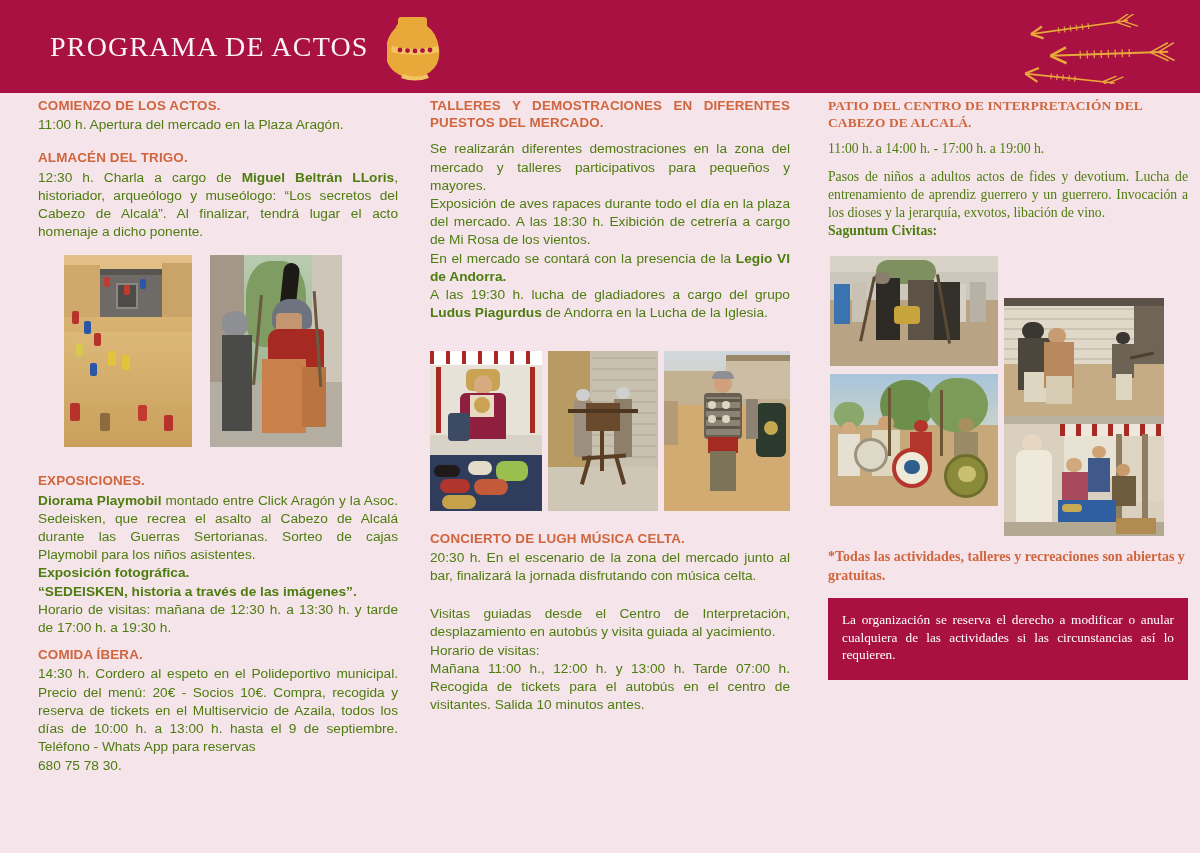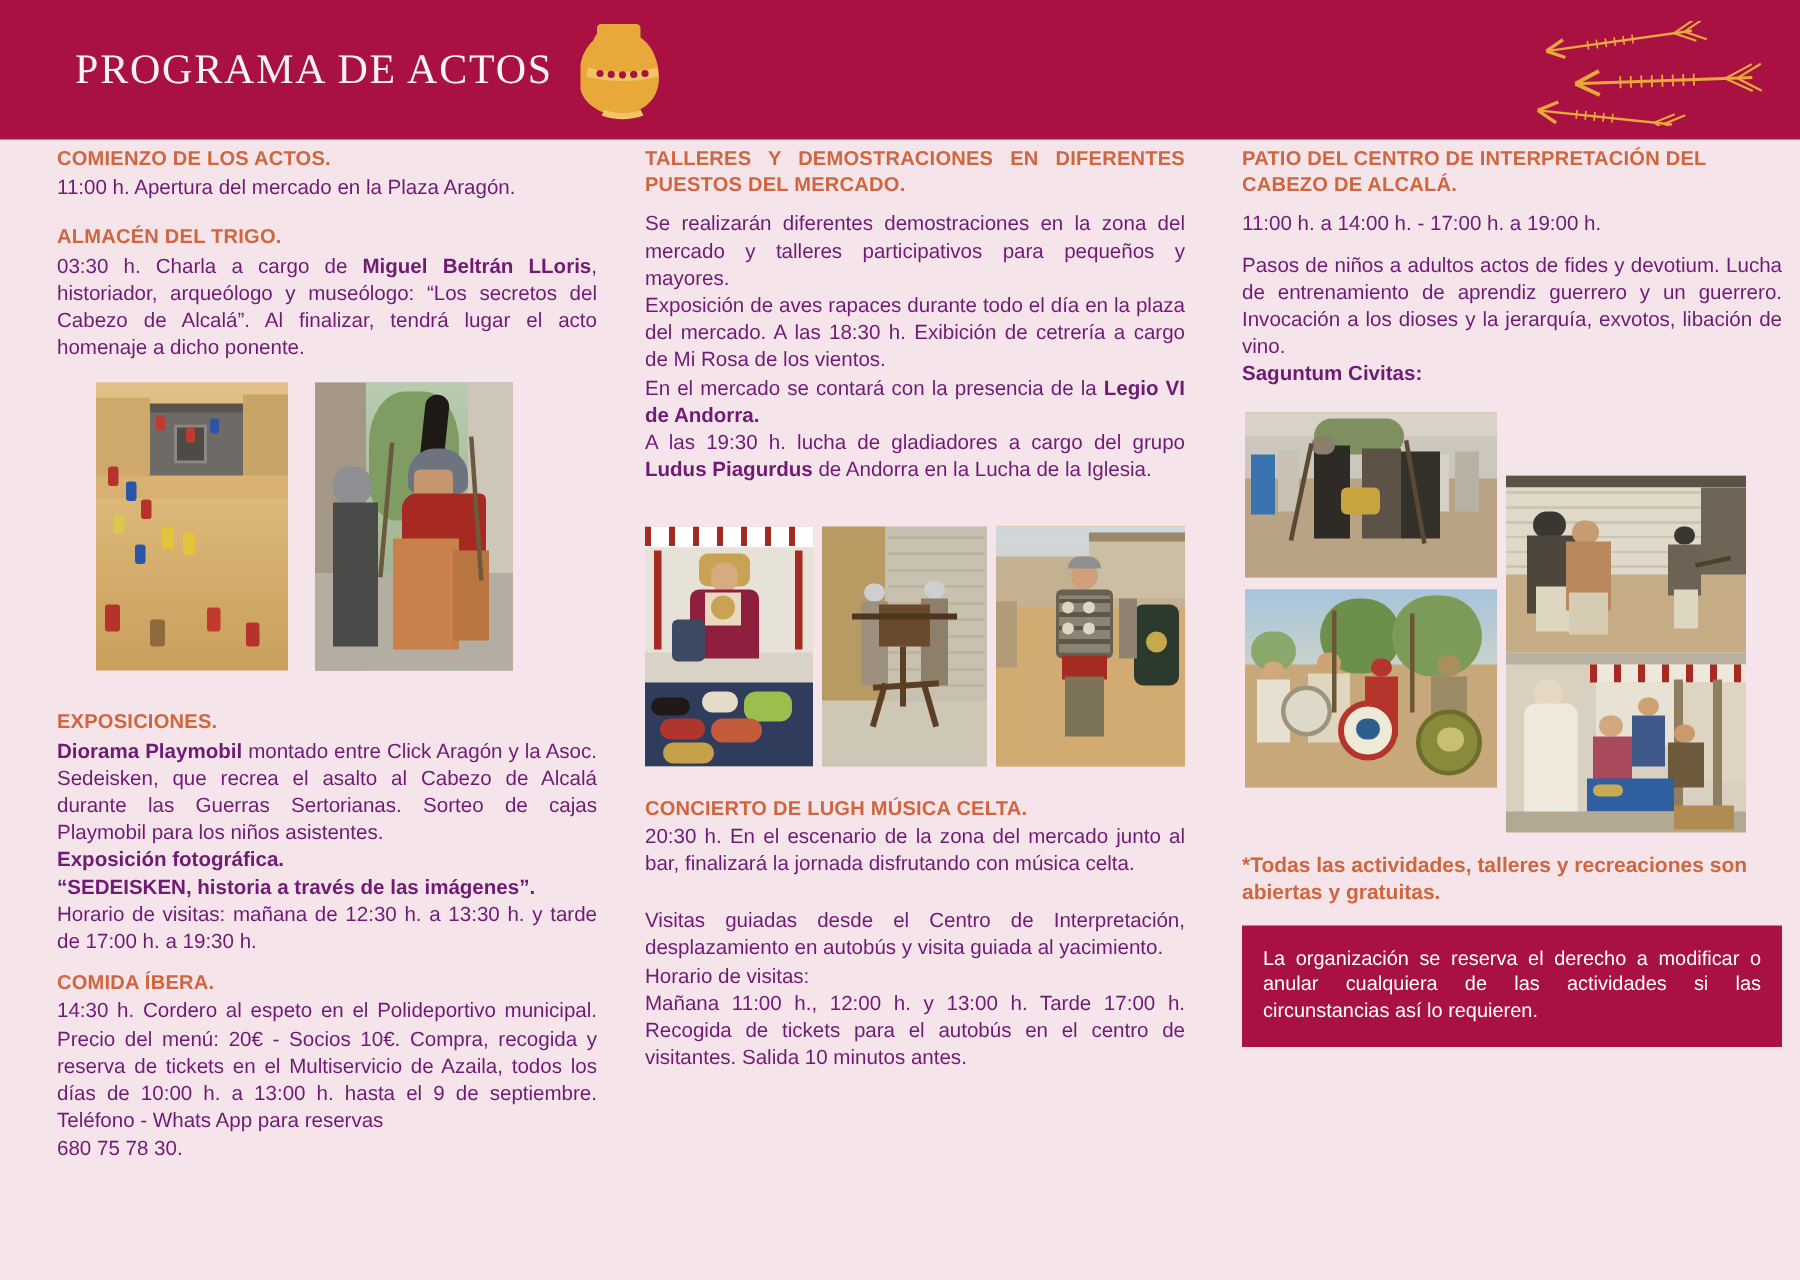--- a/index.html
+++ b/index.html
@@ -31,36 +31,36 @@
   .amphora-icon { margin-left:18px; margin-top:2px; display:block; }
   .arrows-deco { position:absolute; right:10px; top:14px; }
 
   
   .page { position:absolute; left:0; top:97px; width:1200px; height:756px; }
   .col {
     position:absolute; top:0; width:360px;
   }
   .col-1 { left:38px; }
   .col-2 { left:430px; }
-  .col-3 { left:828px; }
+  .col-3 { left:828px;font-family:Liberation Serif, serif; }
 
   h2.section-title {
     color:#d0653e;
     font-size:13.4px;
     font-weight:bold;
     letter-spacing:.15px;
     line-height:1.28;
     margin:0 0 2px 0;
   }
   h2.just { text-align:justify; text-align-last:left; }
 
   p.body {
     font-size:13.7px;
     line-height:1.33;
-    color:#701a75;
+    color:#4d7c0f;
     margin:0;
   }
   p.jst { text-align:justify; text-align-last:left; }
   .b { font-weight:bold; }
   .gap-s { height:9px; }
   .gap-m { height:15px; }
 
   
   .photos { position:relative; }
   .ph {
@@ -156,21 +156,21 @@
 <div class="page">
 
   <div class="col col-1">
 
     <h2 class="section-title">COMIENZO DE LOS ACTOS.</h2>
     <p class="body">11:00 h. Apertura del mercado en la Plaza Aragón.</p>
 
     <div class="gap-m"></div>
 
     <h2 class="section-title">ALMACÉN DEL TRIGO.</h2>
-    <p class="body jst"><span>03:30 h. Charla a cargo de </span><span class="b">Miguel Beltrán LLoris</span><span>, historiador, arqueólogo y museólogo: “Los secretos del Cabezo de Alcalá”. Al finalizar, tendrá lugar el acto homenaje a dicho ponente.</span></p>
+    <p class="body jst"><span>12:30 h. Charla a cargo de </span><span class="b">Miguel Beltrán LLoris</span><span>, historiador, arqueólogo y museólogo: “Los secretos del Cabezo de Alcalá”. Al finalizar, tendrá lugar el acto homenaje a dicho ponente.</span></p>
 
     <div class="photos" style="height:215px;margin-top:14px;">
 
       <div class="ph" style="left:26px;top:0;width:128px;height:192px;background:#d8b578;">
         <div style="position:absolute;left:0;top:0;width:100%;height:42%;background:linear-gradient(180deg,#e3c188,#d6ae6c);"></div>
         <div style="position:absolute;left:0;bottom:0;width:100%;height:60%;background:linear-gradient(180deg,#dcb878,#c99f5c);"></div>
 
         <div style="position:absolute;left:34px;top:18px;width:64px;height:44px;background:#6e6a66;"></div>
         <div style="position:absolute;left:34px;top:14px;width:64px;height:6px;background:#585450;"></div>
         <div style="position:absolute;left:52px;top:28px;width:22px;height:26px;background:#4e4a47;border:2px solid #8b8783;"></div>
@@ -316,21 +316,21 @@
     </div>
 
     <h2 class="section-title" style="margin-top:4px;">CONCIERTO DE LUGH MÚSICA CELTA.</h2>
     <p class="body jst">20:30 h. En el escenario de la zona del mercado junto al bar, finalizará la jornada disfrutando con música celta.</p>
 
     <div class="gap-m"></div>
 
     <div style="height:5px;"></div>
     <p class="body jst">Visitas guiadas desde el Centro de Interpretación, desplazamiento en autobús y visita guiada al yacimiento.</p>
     <p class="body">Horario de visitas:</p>
-    <p class="body jst">Mañana 11:00 h., 12:00 h. y 13:00 h. Tarde 17:00 h. Recogida de tickets para el autobús en el centro de visitantes. Salida 10 minutos antes.</p>
+    <p class="body jst">Mañana 11:00 h., 12:00 h. y 13:00 h. Tarde 07:00 h. Recogida de tickets para el autobús en el centro de visitantes. Salida 10 minutos antes.</p>
   </div>
 
   <div class="col col-3">
 
     <h2 class="section-title">PATIO DEL CENTRO DE INTERPRETACIÓN DEL CABEZO DE ALCALÁ.</h2>
     <div style="height:7px;"></div>
     <p class="body">11:00 h. a 14:00 h. - 17:00 h. a 19:00 h.</p>
 
     <div class="gap-s"></div>
 

